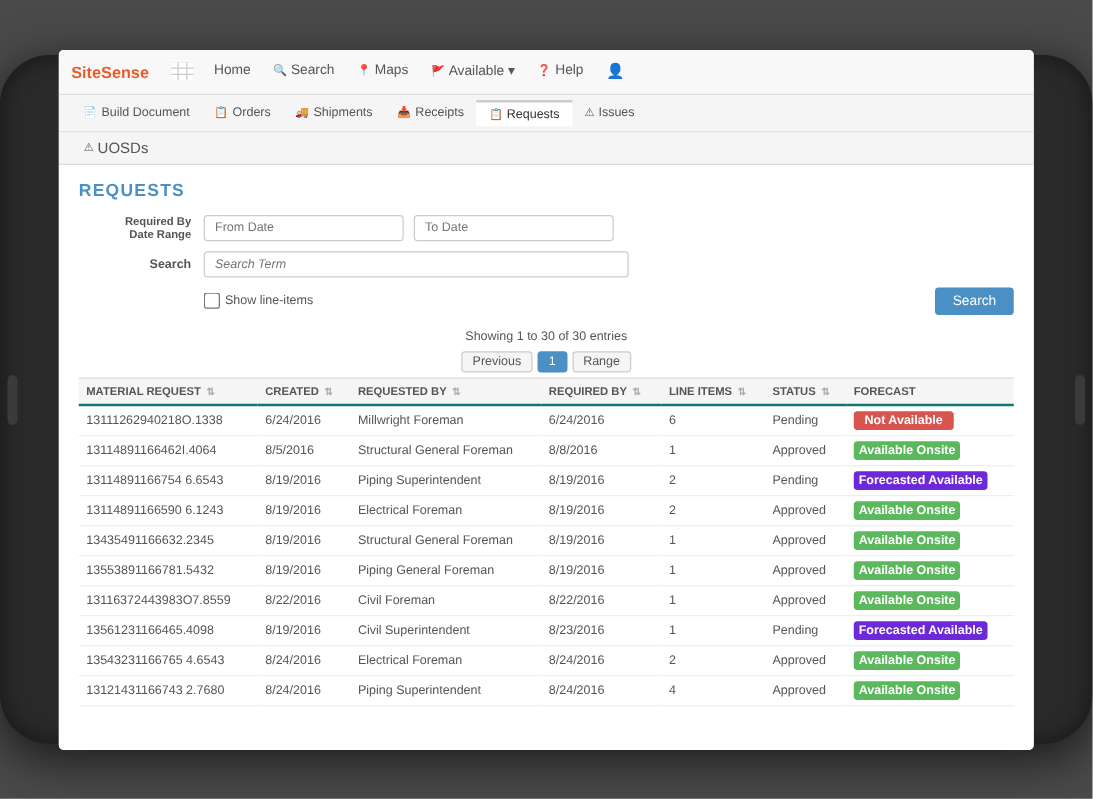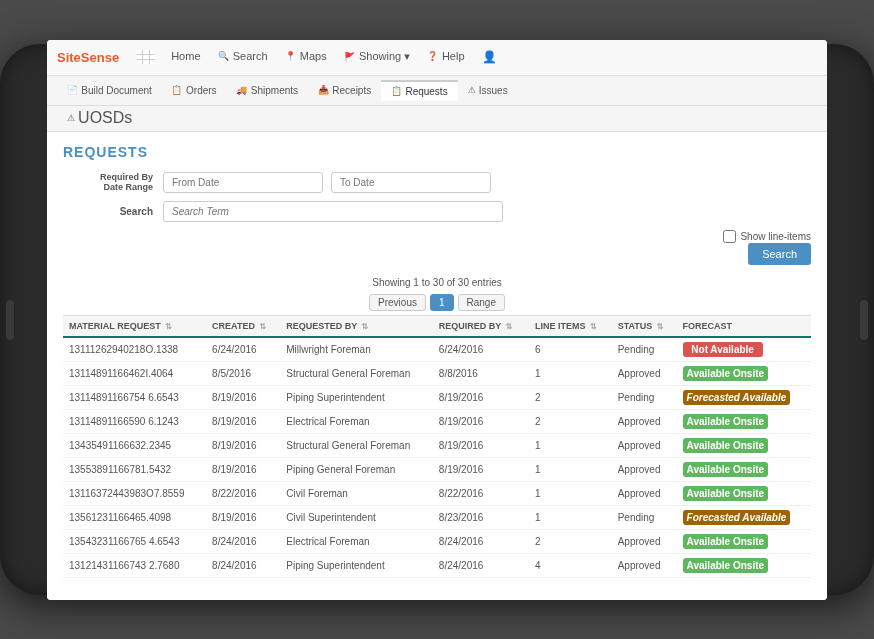--- a/index.html
+++ b/index.html
@@ -124,24 +124,23 @@
       color: #999;
       width: 160px;
       background: #fff;
     }
     .filter-input-wide {
       width: 340px;
       font-style: italic;
     }
     .filter-checkbox-row {
       display: flex;
-      align-items: flex-end;
+      align-items: center;
       justify-content: space-between;
       padding-left: 100px;
-      flex-direction: column;
     }
     .filter-checkbox-label {
       font-size: 10px;
       color: #555;
       display: flex;
       align-items: center;
       gap: 4px;
     }
     .search-btn {
       background: #4a90c4;
@@ -224,21 +223,21 @@
       border-radius: 3px;
       padding: 2px 4px;
       font-size: 10px;
       color: #fff;
       font-weight: bold;
       text-align: center;
       min-width: 80px;
     }
     .badge-red { background: #d9534f; }
     .badge-green { background: #5cb85c; }
-    .badge-orange { background: #a16207; font-style: italic; }
+    .badge-orange { background: #6d28d9; }
     
     .tablet-left-btn {
       position: absolute;
       left: 6px;
       top: 50%;
       transform: translateY(-50%);
       width: 8px;
       height: 40px;
       background: #3a3a3a;
       border-radius: 4px;
@@ -285,21 +284,21 @@
         <div class="top-nav-link">
             <span style="font-size:9px">🔍</span>
             <span>Search</span>
           </div>
         <div class="top-nav-link">
             <span style="font-size:9px">📍</span>
             <span>Maps</span>
           </div>
         <div class="top-nav-link">
             <span style="font-size:9px">🚩</span>
-            <span>Showing ▾</span>
+            <span>Available ▾</span>
           </div>
         <div class="top-nav-link">
             <span style="font-size:9px">❓</span>
             <span>Help</span>
           </div>
         <div class="top-nav-link">
             <span style="font-size:12px">👤</span>
           </div>
       </div>
     </div>
@@ -327,21 +326,21 @@
         </div>
       <div class="second-nav-item">
           <span style="font-size:9px">⚠</span>
           <span style="font-size:10px">Issues</span>
         </div>
     </div>
 
     <div style="background:#f5f5f5;border-bottom:1px solid #ddd;padding:0 10px;display:flex;align-items:center;height:26px;flex-shrink:0;">
       <div class="second-nav-item">
           <span style="font-size:9px">⚠</span>
-          <span style="font-size:16px">UOSDs</span>
+          <span style="font-size:12px">UOSDs</span>
         </div>
     </div>
 
     <div class="content">
       <div class="page-title">REQUESTS</div>
 
       <div class="filter-section">
         <div class="filter-row">
           <div class="filter-label" style="white-space:pre-line;font-size:9px;">Required By
 Date Range</div>

